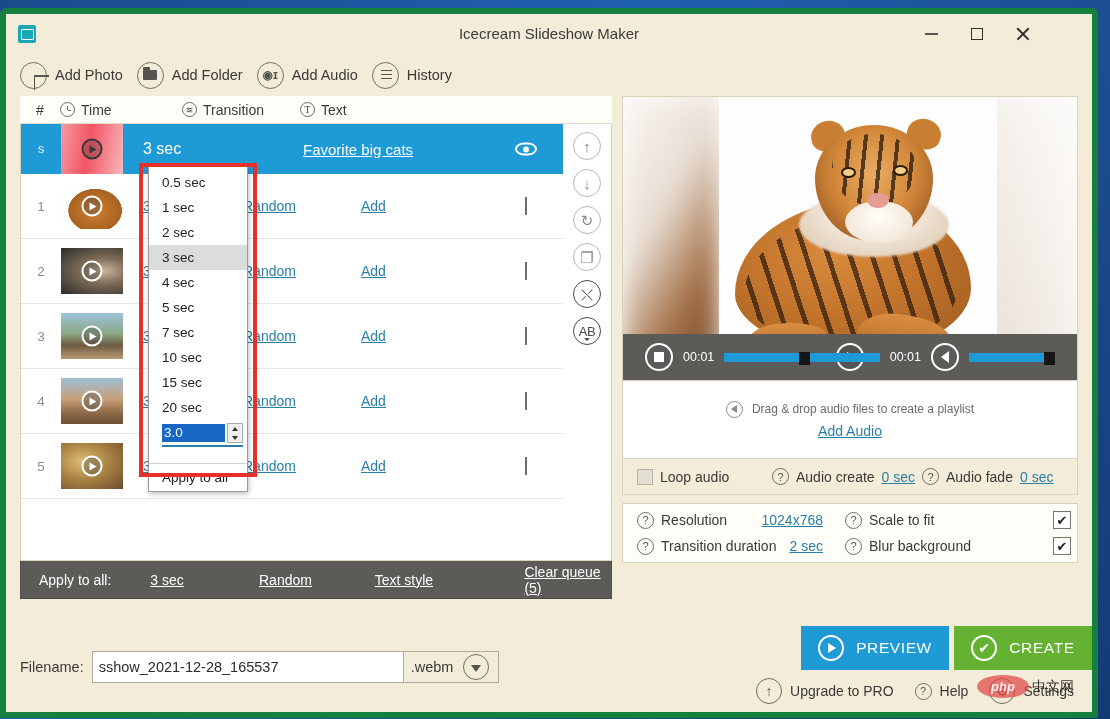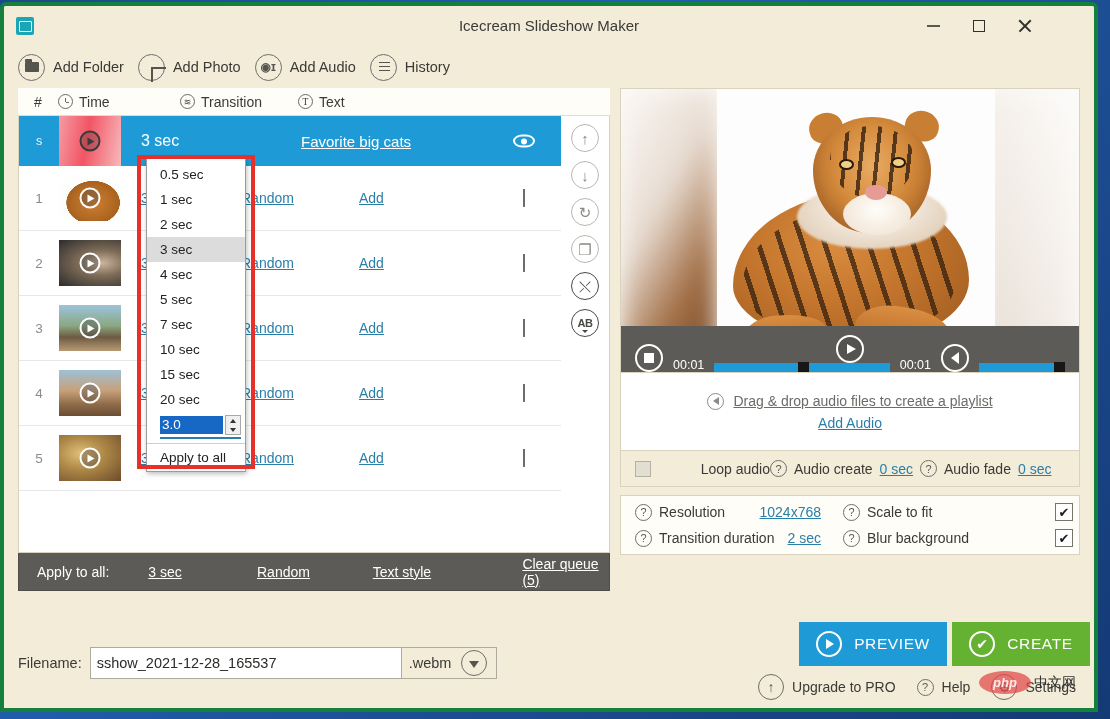--- a/index.html
+++ b/index.html
@@ -7,23 +7,23 @@
     width: 1110px; height: 719px;
     overflow: hidden;
     font-family: "Liberation Sans", sans-serif;
   }
   body {
     background: linear-gradient(135deg,#1b4a8c 0%,#2060b0 35%,#1d4f95 60%,#143a75 100%);
     position: relative;
   }
   
   #window {
-    position: absolute; left: 0; top: 2px; width: 1098px; height: 710px;
+    position: absolute; left: 0; top: 8px; width: 1098px; height: 710px;
     background: #f3ecd8;
-    border: 4px solid #15803d;
+    border: 6px solid #15803d;
     border-radius: 6px 6px 0 0;
     overflow: hidden;
   }
   
   #titlebar {
     position: relative; height: 40px; background: #f3ecd8;
   }
   #app-icon {
     position: absolute; left: 10px; top: 9px; width: 22px; height: 22px;
     background: #f3ecd8;
@@ -179,21 +179,21 @@
     width: 48px; padding-top: 8px; display: flex; flex-direction: column; align-items: center; gap: 9px;
     background: #fff;
   }
   .rail-btn {
     width: 28px; height: 28px; border-radius: 50%; border: 1.7px solid #b9b7b0;
     display: flex; align-items: center; justify-content: center;
     color: #8d8b85; position: relative; font-size: 12px;
   }
   .rail-btn.active { border-color: #4a4944; color:#4a4944; }
   .arw { font-size: 15px; line-height: 1; }
-  .rail-btn.ab { font-size: 11px; font-weight: bold; letter-spacing: -0.3px; }
+  .rail-btn.ab { font-size: 13px; font-weight: normal; letter-spacing: -0.3px; }
   .rail-btn.ab::after {
     content:""; position:absolute; left:50%; bottom:3px; transform:translateX(-50%);
     border-left:3.2px solid transparent; border-right:3.2px solid transparent; border-top:3.6px solid #4a4944;
   }
 
   
   #apply-bar {
     height: 38px; background: #5c5b57; display: flex; align-items: center;
     font-size: 14px; color: #ffffff; border: 1px solid #4e4d49; border-top:none;
   }
@@ -264,21 +264,21 @@
     position:absolute; left: 148px; top: 96px; width: 22px; height: 15px;
     background: #e79b95; border-radius: 46% 46% 50% 50%;
   }
   .tg-muzzle {
     position:absolute; left: 126px; top: 104px; width: 68px; height: 42px;
     background: radial-gradient(ellipse at 50% 40%, #fffdfa 0%, #f3e8da 70%, #e2d3c0 100%);
     border-radius: 50%;
   }
   #pv-controls {
     position: absolute; left:0; right:0; bottom:0; height: 46px; background: #5c5b57;
-    display:flex; align-items:flex-end; padding: 0 14px; gap: 10px;
+    display:flex; align-items:center; padding: 0 22px; gap: 10px;
   }
   .pv-btn {
     width: 28px; height: 28px; border-radius: 50%; border: 2px solid #fff;
     display:flex; align-items:center; justify-content:center; flex:none;
   }
   .pv-btn.play::after {
     content:""; width:0;height:0; margin-left:2px;
     border-left:9px solid #fff; border-top:5.5px solid transparent; border-bottom:5.5px solid transparent;
   }
   .pv-btn.stop::after { content:""; width:10px; height:10px; background:#fff; }
@@ -289,34 +289,34 @@
   .tcode { font-size: 12.5px; color: #ffffff; }
   #seek { flex: 1; height: 9px; background: #1e9bd7; position: relative; }
   #seek .knob { position:absolute; left: 48%; top:-1px; width: 11px; height: 13px; background: #161616; }
   #vol { width: 86px; height: 9px; background: #1e9bd7; position: relative; flex:none; }
   #vol .knob { position:absolute; right: 0; top:-1px; width: 11px; height: 13px; background: #161616; }
 
   #audio-drop {
     background: #ffffff; border: 1px solid #d9d2bd; border-top: none;
     height: 78px; display:flex; flex-direction: column; align-items:center; justify-content:center; gap:5px;
   }
-  #audio-drop .line1 { display:flex; align-items:center; gap:9px; font-size: 14px; color: #6c6b66; text-decoration: underline; }
+  #audio-drop .line1 { display:flex; align-items:center; gap:9px; font-size: 12px; color: #6c6b66; }
   .spk-mini {
     width: 17px; height: 17px; border-radius: 50%; border: 1.4px solid #8b8a85;
     display:flex; align-items:center; justify-content:center; flex:none;
   }
   .spk-mini::after {
     content:""; border-right:6px solid #8b8a85; border-top:4px solid transparent; border-bottom:4px solid transparent;
   }
   #audio-opts {
     height: 36px; background: #f3ecd8; border: 1px solid #d9d2bd; border-top:none;
     display:flex; align-items:center; font-size: 14px; color: #3b3a37;
   }
   #audio-opts .grp { display:flex; align-items:center; gap:7px; }
-  #audio-opts .grp.g1 { margin-left: 14px; width: 135px; justify-content: space-between; }
+  #audio-opts .grp.g1 { margin-left: 14px; width: 135px; }
   #audio-opts .grp.g2 { width: 150px; }
   .cbox { width: 16px; height: 16px; background: #e2ded2; border: 1px solid #b3b0a4; flex:none; }
   .qmark {
     width: 17px; height: 17px; border-radius: 50%; border: 1.4px solid #6f6e69;
     font-size: 11px; color: #5a5954; display:flex; align-items:center; justify-content:center; flex:none;
   }
   #settings-box {
     margin-top: 8px; background: #fffdf8; border: 1px solid #d9d2bd;
     height: 60px; display: flex; align-items: center; padding-left: 14px;
   }
@@ -388,21 +388,21 @@
     background: #ffffff; border: 1px solid #9b9b9b;
     z-index: 40; box-shadow: 1px 2px 5px rgba(0,0,0,.25);
     padding-top: 3px; padding-bottom: 1px;
   }
   #dropdown .di {
     height: 25px; display: flex; align-items: center; padding-left: 13px;
     font-size: 13.5px; color: #222;
   }
   #dropdown .di.hl { background: #dcdcdc; }
   #dropdown .spin-wrap {
-    height: 26px; margin: 1px 4px 4px 13px; display: flex; align-items: center;
+    height: 26px; margin: 1px 4px 16px 13px; display: flex; align-items: center;
     border-bottom: 2px solid #2a7fa8;
   }
   #dropdown .spin-val {
     flex: 1; font-size: 13.5px; background: #1668c4; color: #fff;
     padding: 1px 2px; line-height: 1.2; margin-right: 2px;
   }
   #dropdown .spin-btns {
     width: 16px; height: 20px; border: 1px solid #a9a9a9; background: #f0f0f0;
     display:flex; flex-direction: column; align-items:center; justify-content:space-around;
   }
@@ -448,29 +448,29 @@
         <span class="g"></span>
       </div>
     <div class="win-btn" id="btn-close">
         <span class="g"></span>
       </div>
   </div>
 
   <div id="toolbar">
     <div class="tb-item">
       <span class="circ">
+          <span class="ic-plus"></span>
+        </span>
+      <span>Add Photo</span>
+    </div>
+    <div class="tb-item">
+      <span class="circ">
           <span class="ic-folder"></span>
         </span>
       <span>Add Folder</span>
-    </div>
-    <div class="tb-item">
-      <span class="circ">
-          <span class="ic-plus"></span>
-        </span>
-      <span>Add Photo</span>
     </div>
     <div class="tb-item">
       <span class="circ">
           <span class="ic-color">◉ɪ</span>
         </span>
       <span>Add Audio</span>
     </div>
     <div class="tb-item">
       <span class="circ">
         <span class="ic-list">

